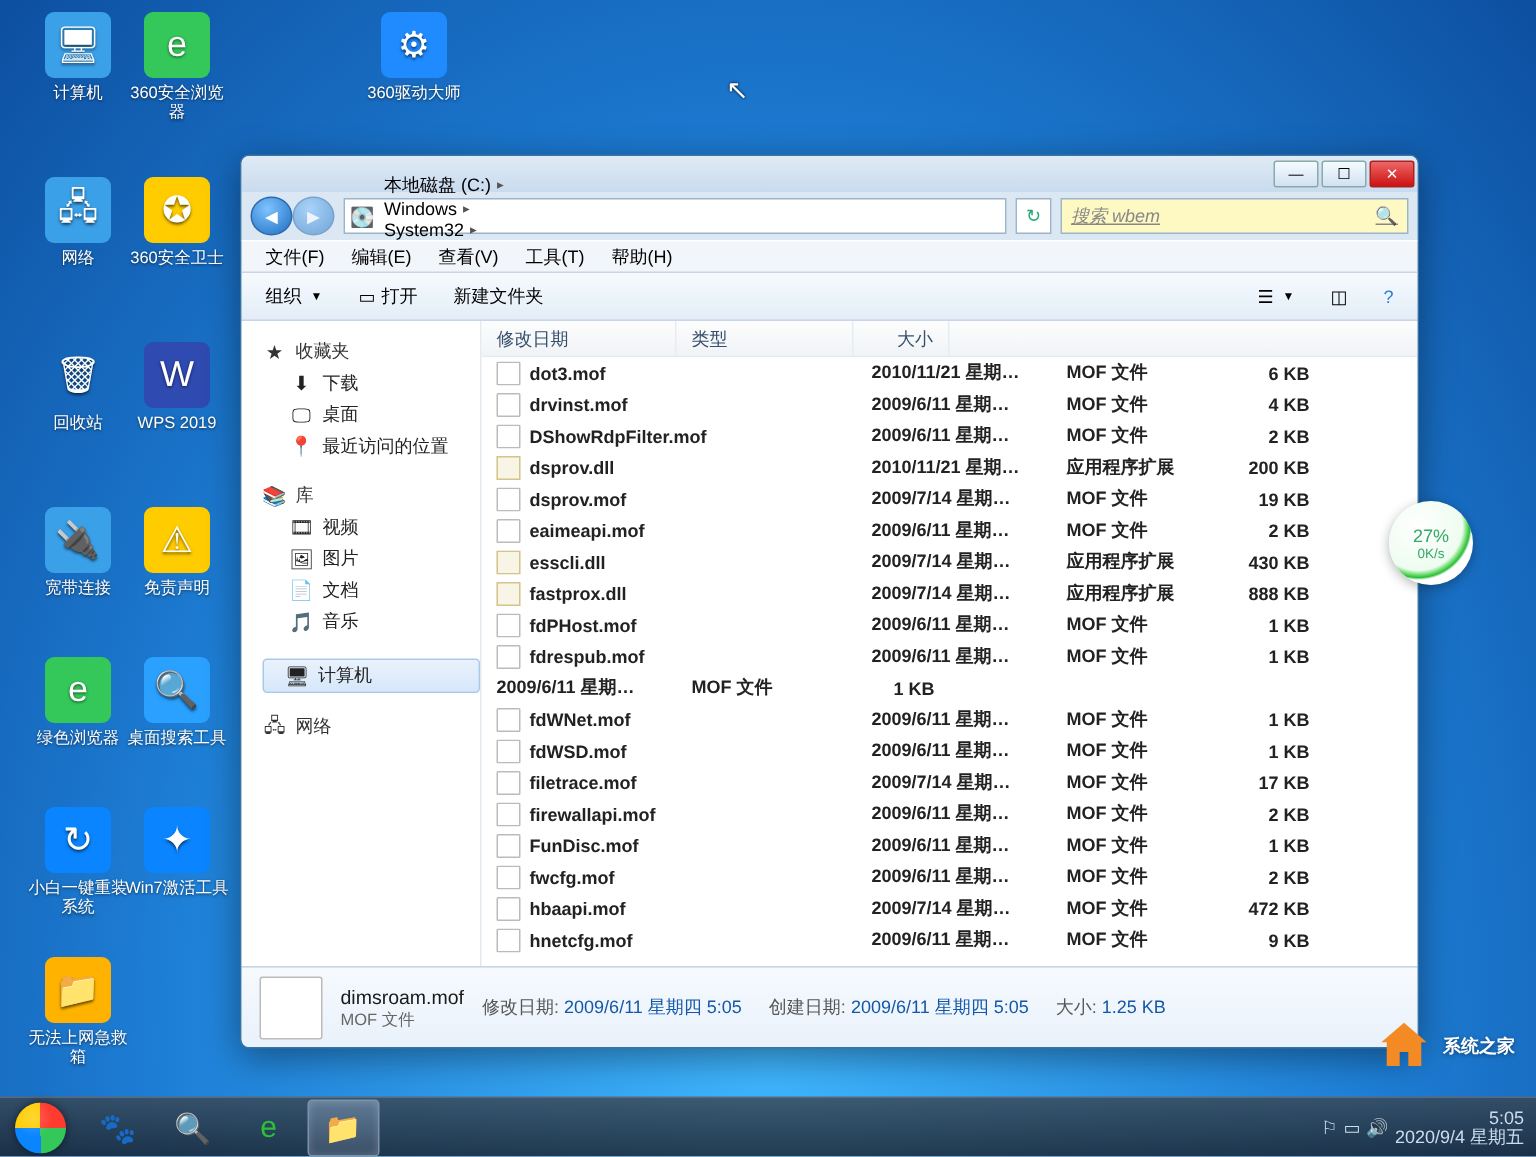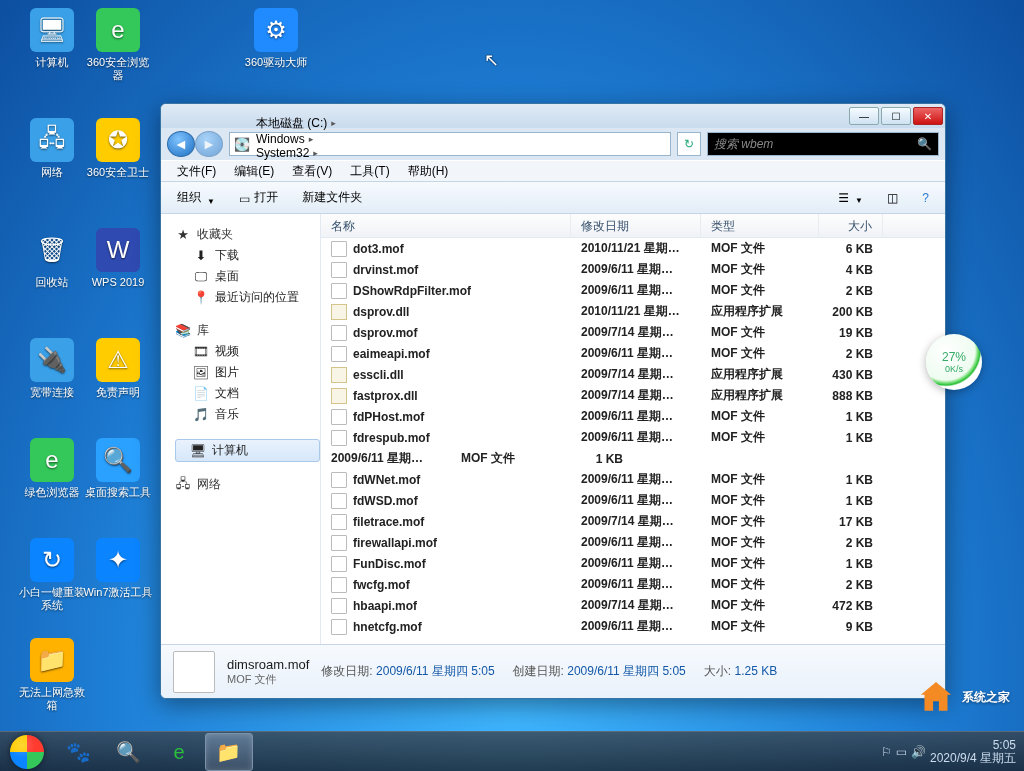--- a/index.html
+++ b/index.html
@@ -26,28 +26,28 @@
 .win-btn { width:30px; height:18px; border:1px solid #8aa; border-radius:2px; display:flex; align-items:center; justify-content:center; font-size:10px; background:linear-gradient(#f5fbff,#d0e2f2); }
 .win-btn.close { background:linear-gradient(#e66,#c11); border-color:#a22; color:#fff; }
 
 .addrrow { height:32px; display:flex; align-items:center; gap:6px; padding:2px 6px; background:#dbe7f3; }
 .nav-arrows { display:flex; gap:0; }
 .nav-ar { width:28px; height:26px; border-radius:50%; background:radial-gradient(circle at 40% 30%,#7fc3ff,#1d6fc2); border:1px solid #2c6aa8; display:flex; align-items:center; justify-content:center; color:#fff; font-size:14px; }
 .addrbar { flex:1; height:24px; background:#fff; border:1px solid #9ab4cc; display:flex; align-items:center; padding:0 4px; gap:2px; }
 .crumb { padding:0 4px; display:flex; align-items:center; height:100%; }
 .crumb .ar { margin-left:4px; color:#555; font-size:9px; }
 .refresh-btn { width:24px; height:24px; background:#fff; border:1px solid #9ab4cc; display:flex; align-items:center; justify-content:center; color:#2a7; }
-.searchbox { width:232px; height:24px; background:#000000; border:1px solid #9ab4cc; display:flex; align-items:center; padding:0 6px; color:#888; font-style:italic; }
+.searchbox { width:232px; height:24px; background:#fef9c3; border:1px solid #9ab4cc; display:flex; align-items:center; padding:0 6px; color:#888; font-style:italic;text-decoration:underline; }
 .searchbox .mag { margin-left:auto; color:#58a; font-style:normal; }
 
 .menubar { height:22px; background:#f2f6fb; border-top:1px solid #fff; border-bottom:1px solid #c7d6e6; display:flex; align-items:center; padding:0 8px; gap:2px; }
 .menubar span { padding:2px 8px; }
 
 .toolbar { height:32px; background:linear-gradient(#f6fafe,#e3edf7); border-bottom:1px solid #c7d6e6; display:flex; align-items:center; padding:0 6px; gap:4px; }
-.tool { padding:4px 10px; border-radius:3px; display:flex; align-items:flex-end; gap:4px; }
+.tool { padding:4px 10px; border-radius:3px; display:flex; align-items:center; gap:4px; }
 .tool .dd { font-size:8px; margin-left:2px; }
 .tool-spacer { flex:1; }
 
 .body { flex:1; display:flex; background:#fff; overflow:hidden; }
 .navpane { width:160px; background:#fff; border-right:1px solid #e3e9f0; overflow:auto; padding:6px 0; }
 .nav-group { margin:6px 0 2px 14px; font-size:12px; display:flex; align-items:center; gap:6px; color:#333; }
 .nav-item { margin-left:28px; padding:2px 4px; display:flex; align-items:center; gap:6px; color:#222; }
 .nav-item.sel { background:linear-gradient(#e9f2fd,#d6e7fa); border:1px solid #a9c9ea; border-radius:3px; margin-left:14px; padding:2px 4px 2px 14px; }
 .nav-ico { width:16px; height:16px; display:inline-flex; align-items:center; justify-content:center; font-size:13px; }
 
@@ -226,21 +226,20 @@
           <span>计算机</span>
         </div>
       <div class="nav-group" style="margin-top:14px">
           <span class="nav-ico">🖧</span>
           <span>网络</span>
         </div>
     </div>
 
     <div class="filepane">
       <div class="cols">
-        <div class="col c1">名称</div>
         <div class="col c2">修改日期</div>
         <div class="col c3">类型</div>
         <div class="col c4">大小</div>
       </div>
       <div class="list" id="filelist">
           <div class="row">
             <div class="cell c1">
               <span class="fi-ico file"></span>
               <span>dot3.mof</span>
             </div>

